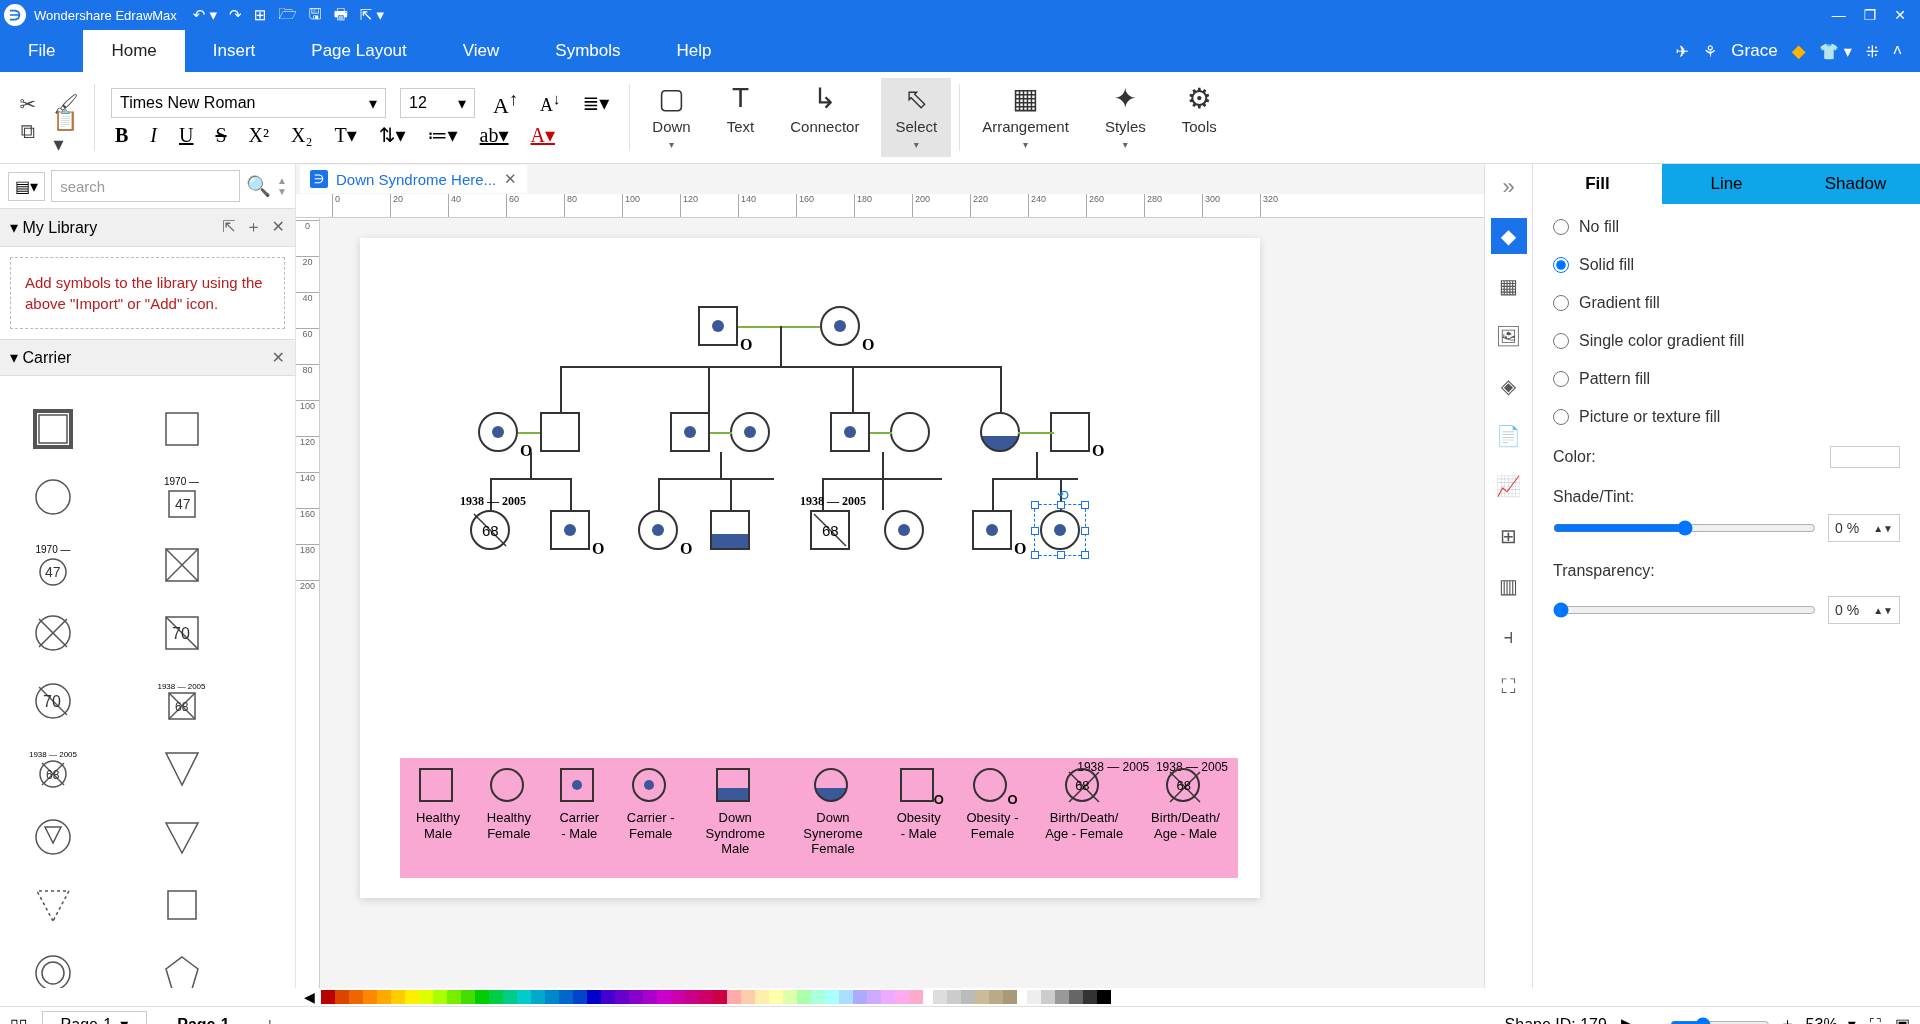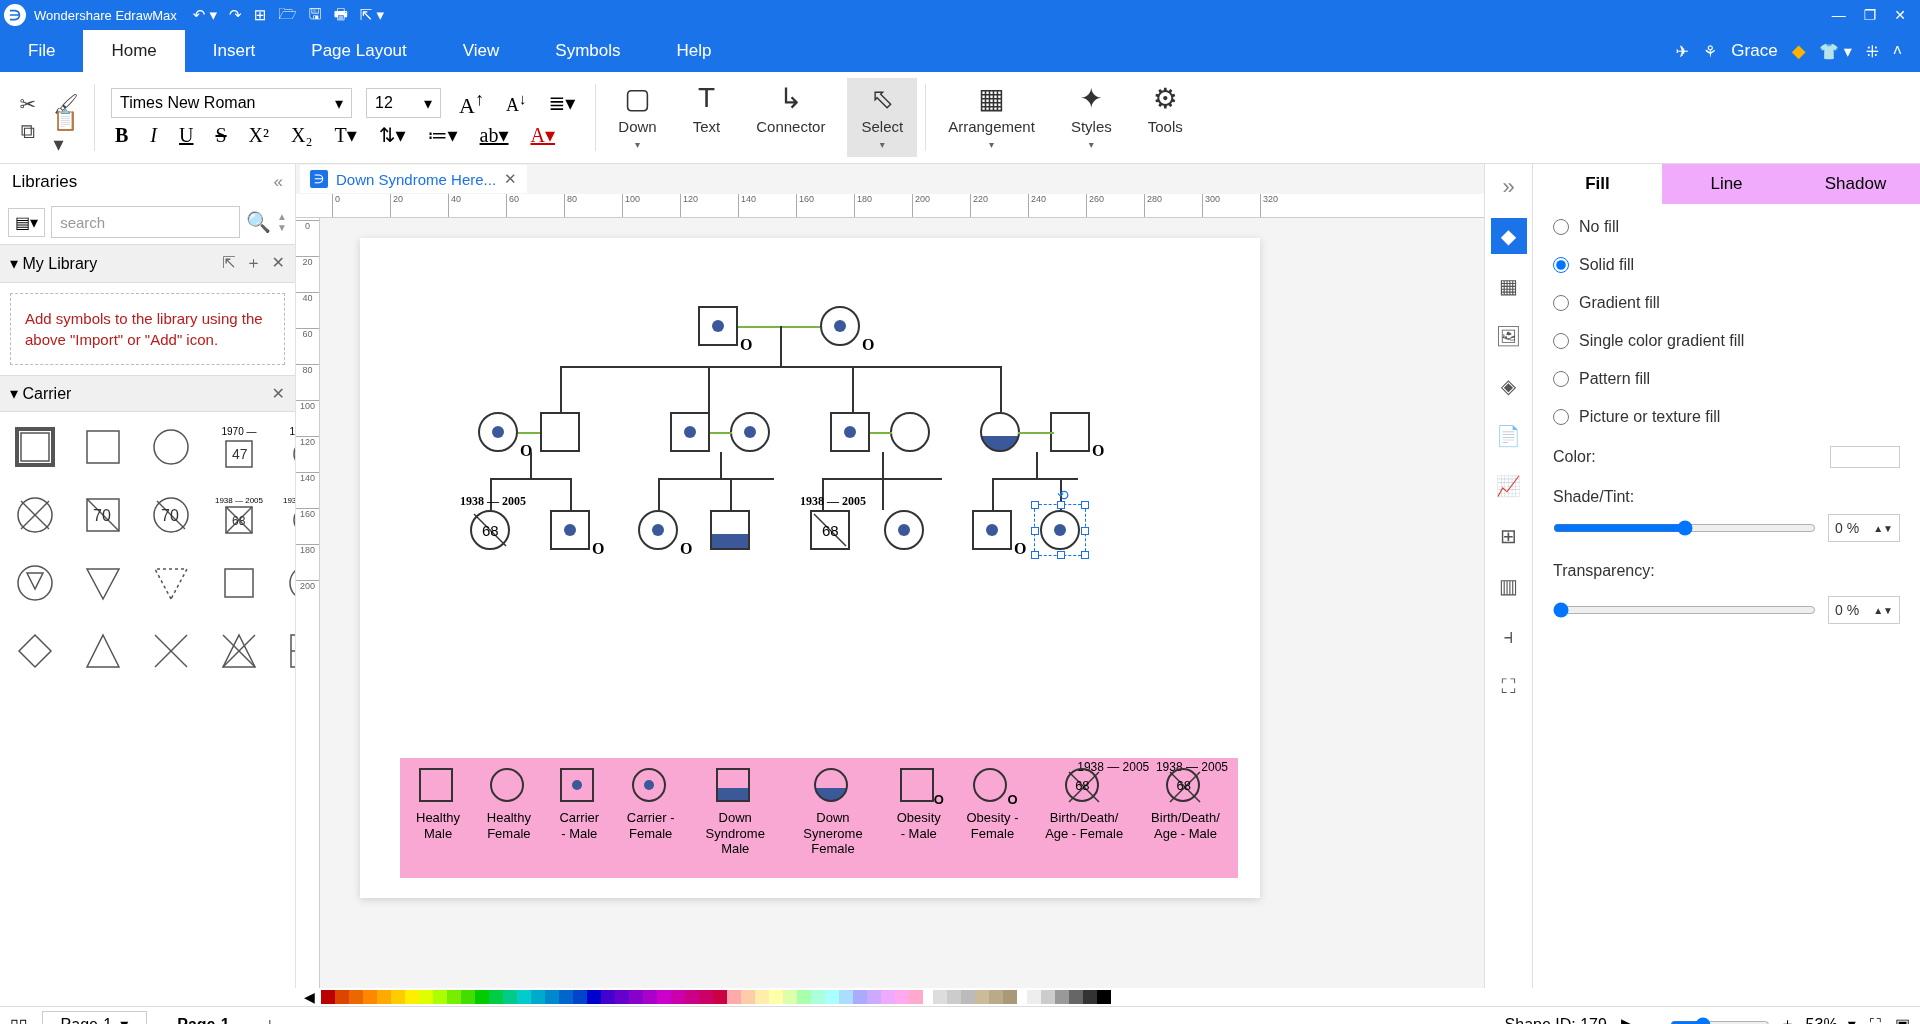--- a/index.html
+++ b/index.html
@@ -20,37 +20,37 @@
 .menubar .right { margin-left: auto; display: flex; gap: 14px; align-items: center; padding-right: 18px; font-size: 16px;}
 .menubar .right .user { font-size: 17px; }
 .menubar .diamond { color: #ffb300; font-size: 18px; }
 
 
 .ribbon { height: 92px; background: #fff; border-bottom: 1px solid #ddd; display: flex; align-items: stretch; padding: 6px 8px; gap: 8px; }
 .ribbon-group { display: flex; flex-direction: column; justify-content: center; gap: 4px; padding: 0 8px; }
 .ribbon-sep { width: 1px; background: #e1e1e1; margin: 6px 0; }
 .ribbon .row { display: flex; gap: 14px; align-items: center; }
 .ribbon .iconbtn { width: 24px; height: 24px; display: inline-flex; align-items: center; justify-content: center; color: #444; font-size: 20px; cursor: pointer; }
-.font-select { width: 241px; height: 30px; border: 1px solid #ccc; display: flex; align-items: center; padding: 0 8px; font-size: 16px; justify-content: space-between; }
+.font-select { width: 275px; height: 30px; border: 1px solid #ccc; display: flex; align-items: center; padding: 0 8px; font-size: 16px; justify-content: space-between; }
 .size-select { width: 75px; height: 30px; border: 1px solid #ccc; display: flex; align-items: center; padding: 0 8px; font-size: 16px; justify-content: space-between; }
 .ribbon .fmt { font-family: "Times New Roman", serif; font-size: 20px; cursor: pointer; padding:0 4px;}
 .ribbon .big-tool { display: flex; flex-direction: column; align-items: center; gap: 4px; padding: 4px 14px; cursor: pointer; font-size: 15px; color:#333;}
 .ribbon .big-tool.active { background: #e4e4e4; }
 .ribbon .big-icon { font-size: 28px; height:32px; display:flex;align-items:center;}
 .ribbon .drop-arrow { font-size: 10px; color: #666; }
 
 
 .main { display: flex; height: calc(1024px - 30px - 42px - 92px - 36px); }
 .left-panel { width: 296px; border-right: 1px solid #e2e2e2; display: flex; flex-direction: column; background:#fff;}
 .lib-header { display: flex; align-items: center; padding: 8px 12px; font-size: 17px; justify-content: space-between;}
 .lib-search-row { display: flex; gap: 6px; padding: 6px 8px; align-items: center; }
 .lib-search-row .sbox { flex:1; height: 32px; border: 1px solid #ccc; display: flex; align-items: center; padding: 0 8px; color: #999; font-size:15px;}
 .lib-section { background: #f0f0f0; padding: 8px 10px; font-size: 16px; display: flex; align-items: center; justify-content: space-between; border-top:1px solid #ddd;border-bottom:1px solid #ddd;}
 .lib-drop-zone { margin: 10px; padding: 14px; border: 1px dashed #bbb; color:#b91c1c; font-size:15px; line-height:1.4;}
-.lib-grid { display: grid; grid-template-columns: repeat(6, 1fr); gap: 10px; padding: 6px; overflow:auto;}
+.lib-grid { display: grid; grid-template-columns: repeat(2, 1fr); gap: 10px; padding: 24px; overflow:auto;}
 .lib-grid .shape { width: 58px; height: 58px; display: flex; align-items: center; justify-content: center; }
 .lib-grid svg { stroke: #555; stroke-width: 1.5; fill: none; }
 
 
 .canvas-area { flex: 1; display: flex; flex-direction: column; background: #f4f4f4; position: relative; }
 .tabs-row { height: 30px; background: #f4f4f4; display: flex; align-items: center; padding-left: 4px; }
 .doc-tab { background: #fff; height: 28px; display: flex; align-items: center; gap: 8px; padding: 0 10px; font-size: 15px; color:#1a73e8;}
 .doc-tab .close { color:#666; cursor:pointer;}
 .ruler-h { height: 24px; background: #fff; border-bottom: 1px solid #ccc; font-size:9px; color:#666; position:relative; overflow:hidden; display:flex; padding-left:36px;}
 .ruler-h .tick { flex: none; width: 58px; border-left: 1px solid #aaa; padding-left:2px; height:100%; position:relative;}
@@ -63,21 +63,21 @@
 
 
 .right-tool-col { width: 48px; background: #fff; border-left:1px solid #e0e0e0; display:flex; flex-direction:column; align-items:center; padding-top:6px; gap:14px;}
 .right-tool-col .expand { font-size: 22px; color:#888; cursor:pointer; padding:4px;}
 .right-tool-col .tool { width:36px; height:36px; display:flex; align-items:center; justify-content:center; font-size:20px; color:#555; cursor:pointer;}
 .right-tool-col .tool.active { background:#1a73e8; color:#fff;}
 
 
 .right-panel { width: 388px; border-left: 1px solid #e0e0e0; background: #fff; display:flex; flex-direction:column;}
 .rp-tabs { display: flex; height: 40px; }
-.rp-tabs .tab { flex: 1; display: flex; align-items: center; justify-content: center; font-size:17px; cursor:pointer; background:#f0abfc;}
+.rp-tabs .tab { flex: 1; display: flex; align-items: center; justify-content: center; font-size:17px; cursor:pointer; background:#0ea5e9;}
 .rp-tabs .tab.active { background: #fff; font-weight:600;}
 .rp-body { padding: 14px 20px; display: flex; flex-direction: column; gap: 20px; font-size:16px; color:#333;}
 .radio-row { display: flex; align-items: center; gap: 10px; }
 .radio-row input { width:16px; height:16px;}
 .field-row { display:flex; justify-content:space-between; align-items:center;}
 .slider-row { display:flex; align-items:center; gap:12px;}
 .slider-row input[type=range]{ flex:1;}
 .slider-row .valbox { width:72px; height:28px; border:1px solid #ccc; display:flex; align-items:center; padding:0 6px; font-size:14px;}
 .swatch { width: 70px; height: 22px; border: 1px solid #ccc; background:#fff;}
 
@@ -227,24 +227,20 @@
     </div>
   <div class="big-tool">
       <span class="big-icon">⚙</span>
       <span>Tools</span>
     </div>
 </div>
 
 <div class="main">
 
   <div class="left-panel">
-    <div class="lib-header">
-      <span>Libraries</span>
-      <span style="color:#888">«</span>
-    </div>
     <div class="lib-search-row">
       <span style="border:1px solid #ccc;padding:4px 6px">▤▾</span>
       <div class="sbox">
           <span>search</span>
         </div>
       <span style="font-size:20px">🔍</span>
       <span style="display:flex;flex-direction:column;color:#999;font-size:10px">
           <span>▲</span>
           <span>▼</span>
         </span>

